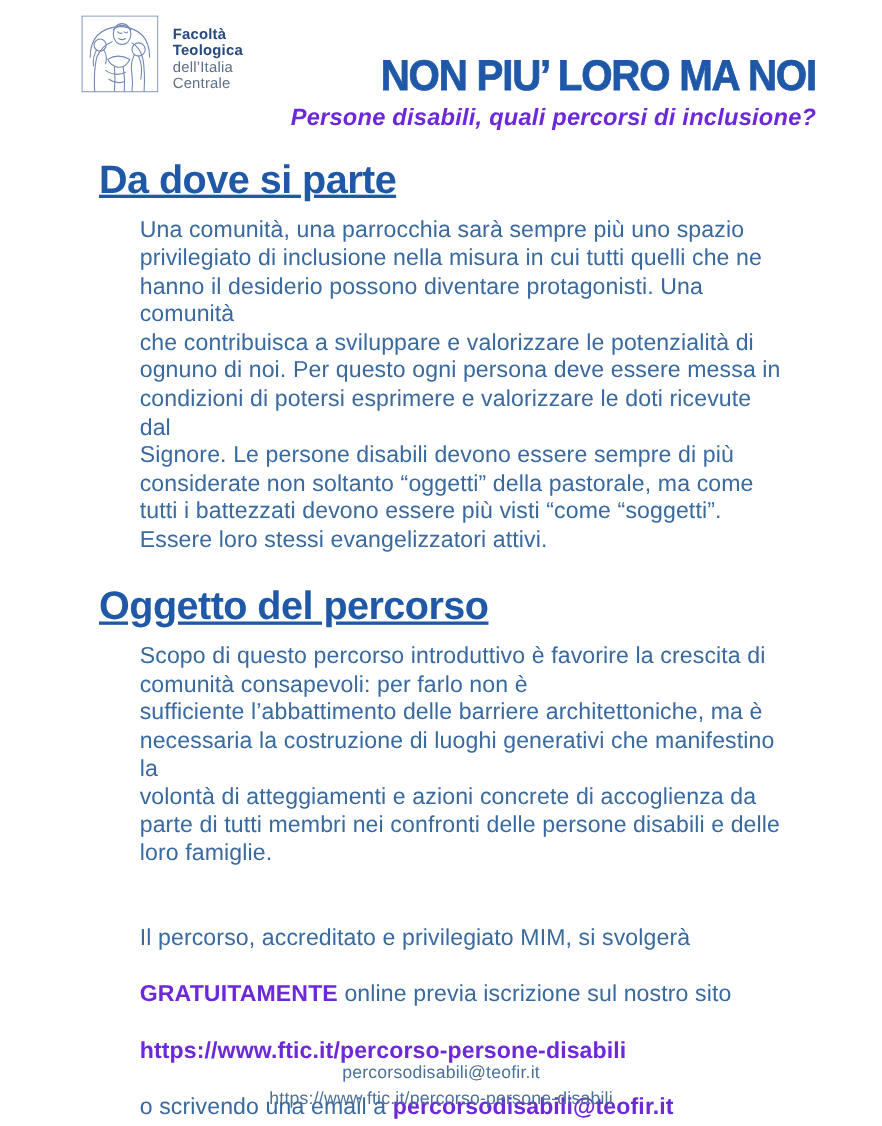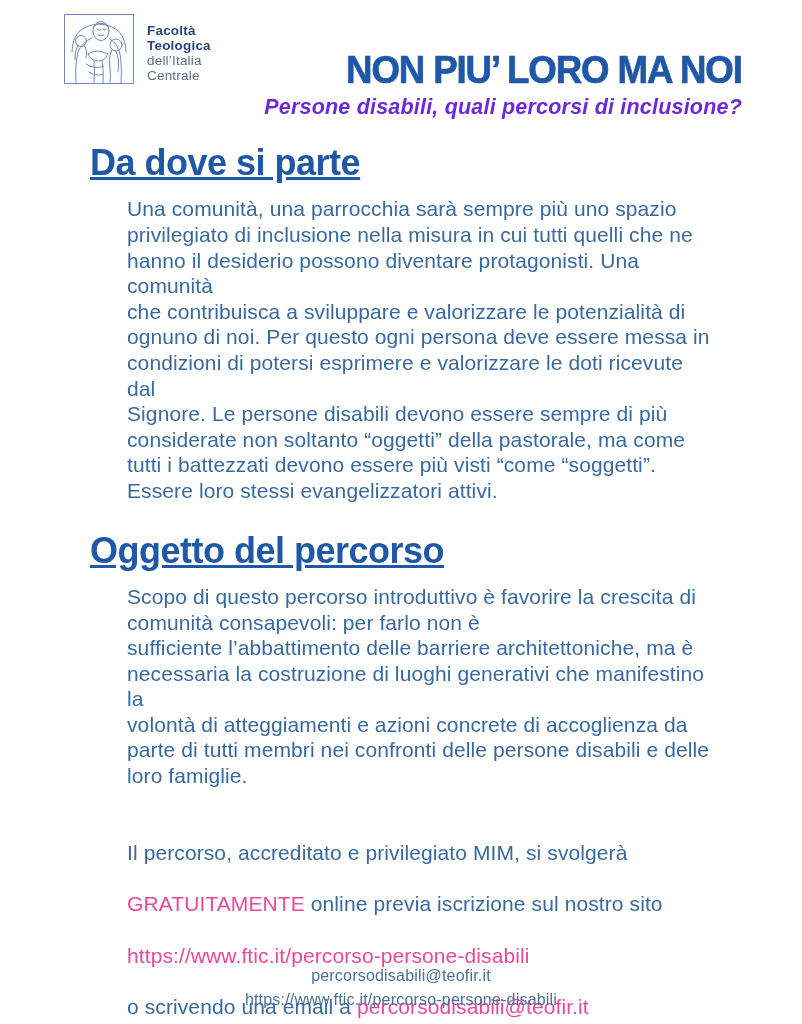--- a/index.html
+++ b/index.html
@@ -1,21 +1,21 @@
 <!DOCTYPE html>
 <html><head>
 <meta charset="utf-8">
 <style>
   html,body{margin:0;padding:0;background:#ffffff;}
   .page{
     width:802px;height:1024px;position:relative;background:#ffffff;
     font-family:"Liberation Sans",sans-serif;overflow:hidden;
   }
   
-  .header{position:absolute;top:14px;left:64px;right:60px;display:flex;align-items:flex-start;}
+  .header{position:absolute;top:14px;left:74px;right:60px;display:flex;align-items:flex-start;}
   .logo-box{width:70px;height:70px;flex:none;}
   .brand{margin-left:13px;padding-top:9px;font-size:13.5px;line-height:15px;letter-spacing:0.2px;}
   .brand-bold{font-weight:bold;color:#27487c;white-space:pre-line;}
   .brand-light{color:#5d7089;white-space:pre-line;}
   .title-block{margin-left:auto;text-align:right;padding-top:8px;margin-top:28px;}
   .main-title{
     font-size:39px;font-weight:bold;color:#2058a8;line-height:1.05;
     letter-spacing:-1.2px;-webkit-text-stroke:0.7px #2058a8;
     transform:scaleX(0.94);transform-origin:100% 50%;white-space:nowrap;
   }
@@ -28,21 +28,21 @@
   .sec-heading{
     font-size:36px;font-weight:bold;color:#2058a8;margin:0 0 13px 0;
     letter-spacing:-0.5px;line-height:1.15;text-decoration:underline;
   }
   .section{margin-bottom:26px;}
   .para{
     margin:0 0 0 37px;font-size:21px;line-height:25.6px;color:#38699f;
     white-space:pre-line;letter-spacing:0.1px;
   }
   .para-line{white-space:normal;}
-  .para strong,.para-line strong{font-weight:normal;color:#ec4899;}
+  .para strong,.para-line strong{font-weight:bold;color:#6d28d9;}
   
   .footer{
     position:absolute;left:0;right:0;bottom:12px;text-align:center;
     font-size:16px;line-height:24px;color:#4b7095;letter-spacing:0.2px;
   }
   .footer div{margin:0;}
 </style>
 </head>
 <body>
 

